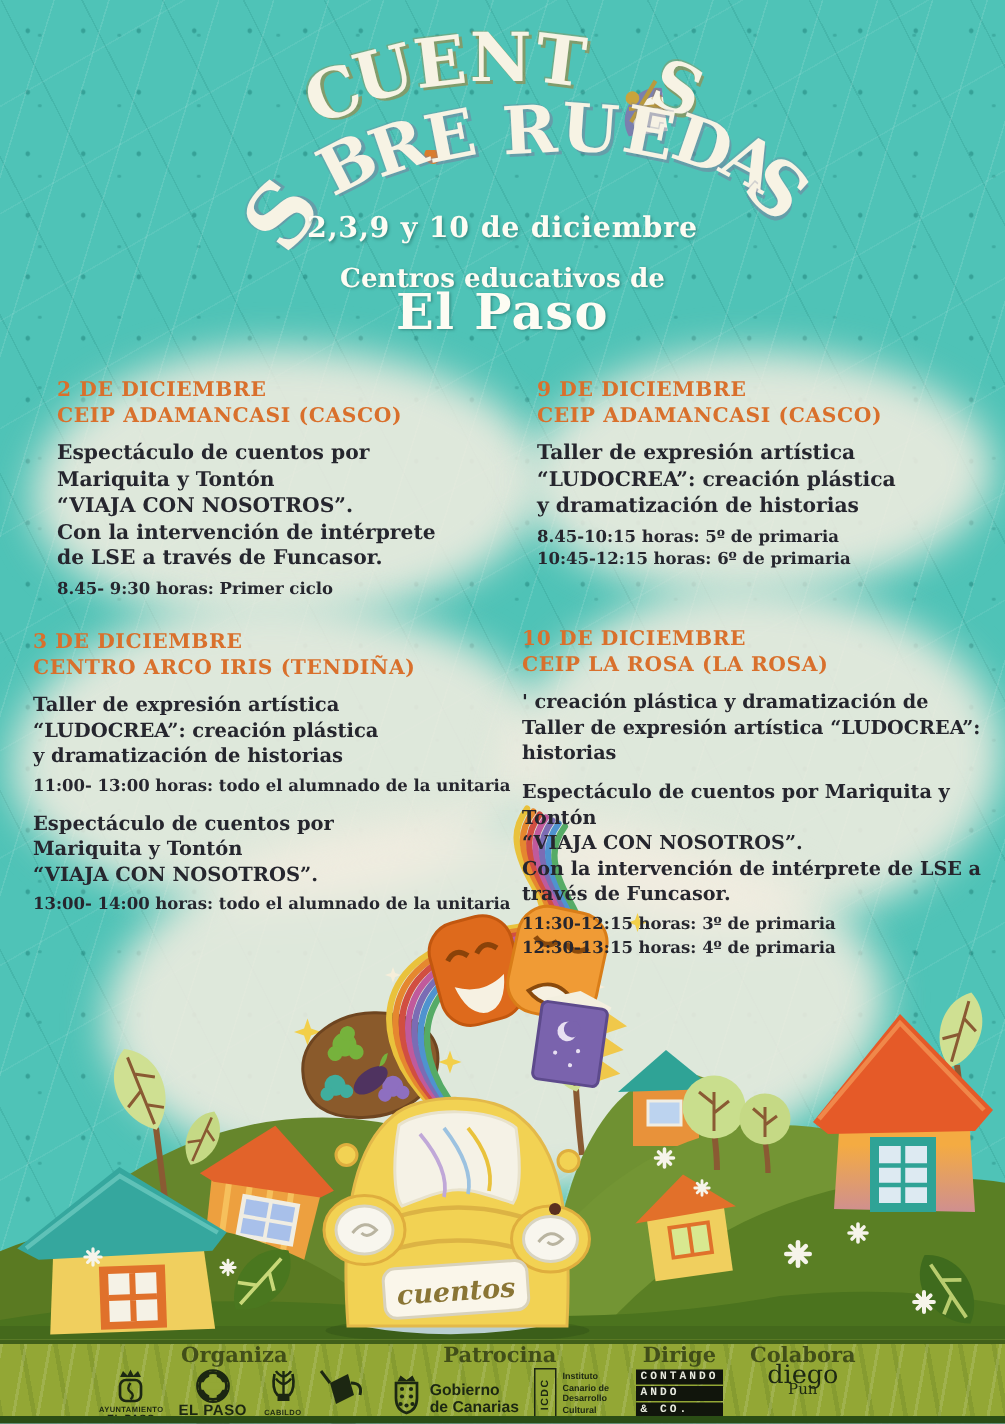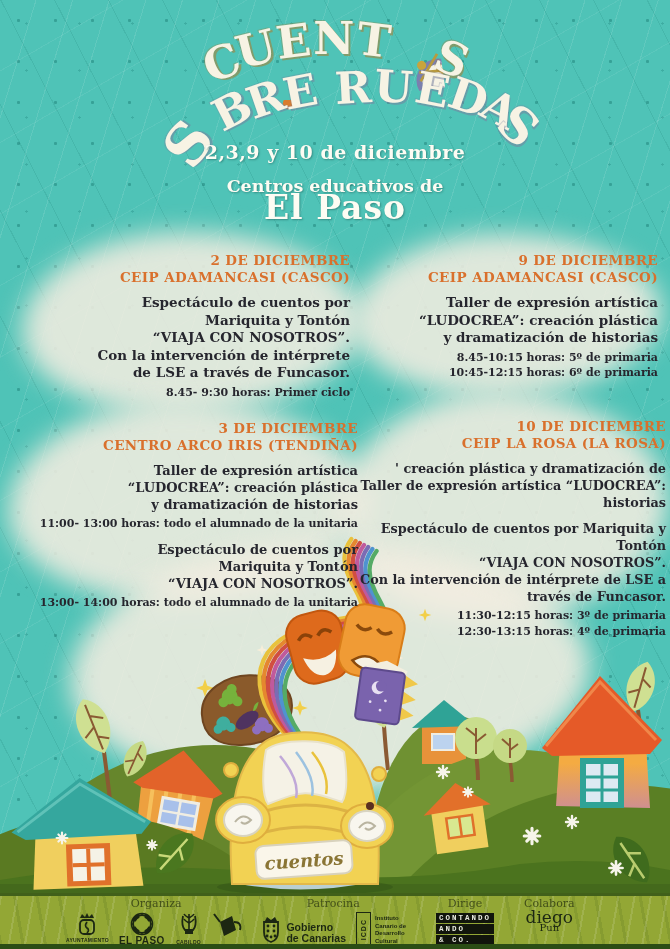--- a/index.html
+++ b/index.html
@@ -45,21 +45,21 @@
   .arc2 :nth-child(11){transform:rotate(28deg) translateY(22px);}
   .arc2 :nth-child(12){font-size:49px;transform:rotate(42deg) translateY(44px);}
   .wheel{display:inline-block;}
   
   .center-line{position:absolute;left:0;right:0;text-align:center;color:#fdfcf3;font-weight:bold;z-index:3;
     text-shadow:1px 1px 2px rgba(40,110,105,0.65);}
   .dates{top:141px;font-size:19px;letter-spacing:0.5px;}
   .subtitle{top:176px;font-size:17.5px;}
   .town{top:188px;font-size:33px;letter-spacing:1px;}
   
-  .event{position:absolute;text-align:right;font-weight:bold;z-index:3;}
+  .event{position:absolute;text-align:left;font-weight:bold;z-index:3;}
   .event .hdr div{color:#d9702c;font-size:13.5px;line-height:16.5px;letter-spacing:0.4px;}
   .event .body{margin-top:9px;}
   .event .body div{color:#26262e;font-size:13.5px;line-height:17.5px;}
   .event .times{margin-top:3px;}
   .event .times div{color:#26262e;font-size:11px;line-height:15.5px;}
   #event1{left:38px;top:252px;width:312px;}
   #event2{left:358px;top:252px;width:300px;}
   #event3{left:22px;top:420px;width:336px;}
   #event3 .body div{font-size:13px;line-height:17px;}
   #event4{left:348px;top:418px;width:318px;}
@@ -68,33 +68,33 @@
   .illus{position:absolute;left:0;top:535px;width:670px;height:358px;z-index:2;}
   
   .footer{position:absolute;left:0;top:893px;width:670px;height:56px;z-index:4;
     background-color:#93a735;
     background-image:repeating-linear-gradient(100deg, rgba(255,255,255,0.12) 0 2px, transparent 2px 16px),
       repeating-linear-gradient(80deg, rgba(60,90,20,0.15) 0 3px, transparent 3px 22px);
     border-top:3px solid #41601a;box-sizing:border-box;
     display:flex;align-items:flex-start;padding:2px 14px 0 66px;gap:14px;color:#1c2712;}
   .footer:after{content:"";position:absolute;left:0;bottom:0;width:100%;height:5px;background:#2b4d15;}
   .fsec{display:flex;flex-direction:column;align-items:center;}
-  .flabel{font-size:11px;font-weight:normal;color:#333f14;opacity:.85;line-height:12px;}
+  .flabel{font-size:14px;font-weight:bold;color:#333f14;opacity:.85;line-height:12px;}
   .frow{display:flex;align-items:center;gap:10px;margin-top:2px;}
   .flogo{display:flex;flex-direction:column;align-items:center;line-height:1;}
   .flogo .tiny{font-size:5px;font-weight:bold;letter-spacing:0.3px;font-family:"Liberation Sans",sans-serif;}
   .flogo .med{font-size:10px;font-weight:bold;font-family:"Liberation Sans",sans-serif;letter-spacing:0.4px;}
   .dash{width:22px;height:2px;background:#1c2712;margin-top:2px;opacity:.8;}
   .gob{display:flex;align-items:flex-end;gap:4px;}
   .gob .gtxt{font-family:"Liberation Sans",sans-serif;font-weight:bold;font-size:10.5px;line-height:11px;}
   .icdc{display:flex;align-items:center;gap:4px;}
   .icdc .box{border:1.5px solid #1c2712;width:13px;height:34px;display:flex;align-items:center;justify-content:center;}
   .icdc .box span{writing-mode:vertical-rl;transform:rotate(180deg);font-size:7px;font-weight:bold;font-family:"Liberation Sans",sans-serif;letter-spacing:1px;}
   .icdc .lines{font-size:6px;font-weight:bold;font-family:"Liberation Sans",sans-serif;line-height:7.5px;text-align:left;}
-  .contando div{background:#11150c;color:#e8eadf;font-family:"Liberation Mono",monospace;font-weight:bold;font-size:7.5px;letter-spacing:2px;padding:1px 3px;margin:1px 16px;text-align:left;}
+  .contando div{background:#11150c;color:#e8eadf;font-family:"Liberation Mono",monospace;font-weight:bold;font-size:7.5px;letter-spacing:2px;padding:1px 3px;margin:1px 4px;text-align:left;}
   .dp{font-family:"DejaVu Serif",serif;text-align:center;line-height:10px;}
   .dp .d{font-size:17px;}
   .dp .rest{font-size:10px;}
 </style>
 </head>
 <body>
 
 <div class="poster">
 
   <div class="cloud" style="left:22px;top:232px;width:340px;height:182px;"></div>

